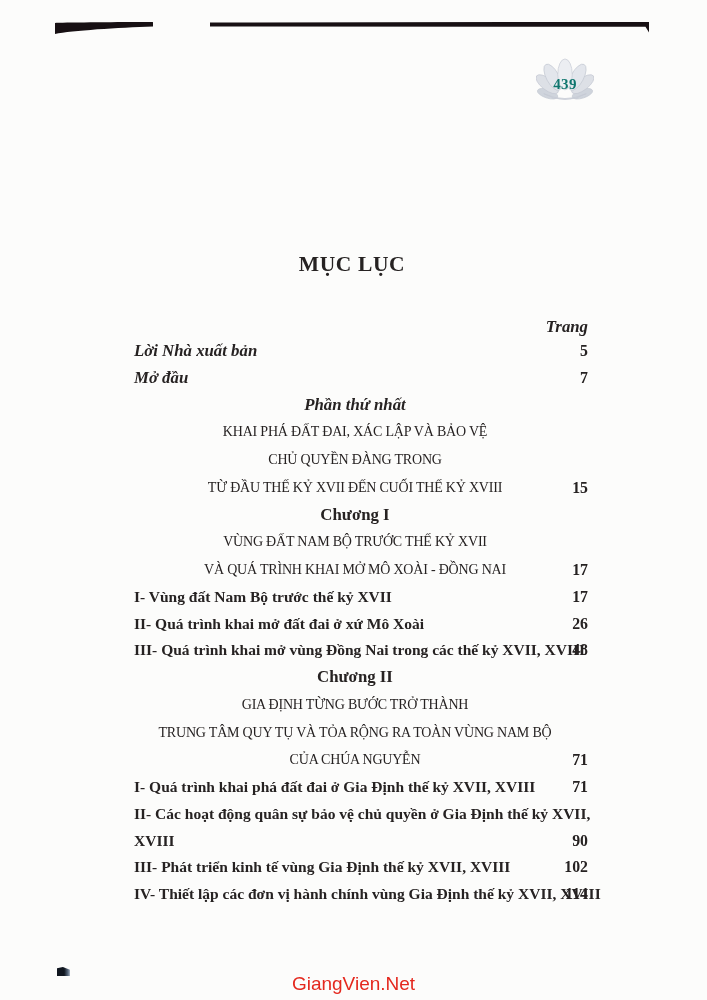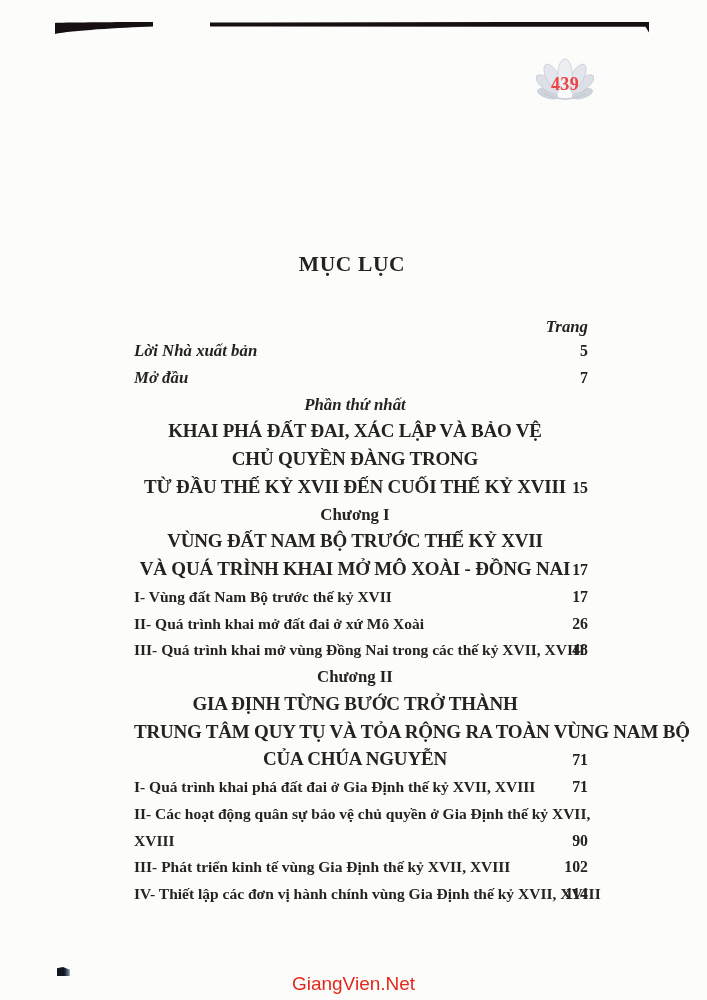--- a/index.html
+++ b/index.html
@@ -8,41 +8,41 @@
     background:#fcfcfb;
     font-family:"Liberation Serif", serif;
     color:#262222;
     overflow:hidden;
   }
   .scan-top { position:absolute; left:0; top:0; width:707px; height:44px; }
   .lotus-wrap { position:absolute; left:536px; top:57px; width:58px; height:48px; }
   .lotus-wrap svg { position:absolute; inset:0; }
   .corner-num {
     position:absolute; inset:0; display:flex; align-items:center; justify-content:center;
-    padding-top:7px; font-weight:700; font-size:18px; color:#ef4444; letter-spacing:0.3px;
+    padding-top:7px; font-weight:700; font-size:15px; color:#0f766e; letter-spacing:0.3px;
   }
   .toc-title {
     position:absolute; top:250px; left:128px; width:460px; padding-right:12px; box-sizing:border-box;
     text-align:center; font-size:21.5px; font-weight:700; letter-spacing:0.6px; line-height:28px;
   }
   .trang-header {
     position:absolute; top:313px; left:128px; width:460px; box-sizing:border-box;
     text-align:right; font-style:italic; font-weight:600; font-size:16.8px; line-height:27px;
   }
   .entries { position:absolute; top:338px; left:128px; width:460px; }
   .row { position:relative; line-height:26.75px;margin-left:6px; }
   .row .label { white-space:pre; }
   .row .pagenum {
     position:absolute; right:0; bottom:0;
     font-weight:600; font-size:15.8px; line-height:26.75px; font-style:normal;
   }
   .s-front .label { font-style:italic; font-weight:600; font-size:16.8px; }
   .s-item  .label { font-weight:600; font-size:15.5px; }
   .s-heading { text-align:center; padding-right:12px; }
-  .s-heading .label { font-weight:700; font-size:19px; letter-spacing:-0.2px; }
+  .s-heading .label { font-weight:400; font-size:14px; letter-spacing:-0.2px; }
   .s-part-label, .s-chapter-label { text-align:center; padding-right:12px; }
   .s-part-label .label { font-style:italic; font-weight:700; font-size:16.8px; }
   .s-chapter-label .label { font-weight:600; font-size:16.8px; }
   .watermark {
     position:absolute; top:941px; left:0; width:707px; text-align:center;
     font-family:"Liberation Sans", sans-serif; font-size:19px; font-weight:400;margin-top:32px;
   }
   .mark-bl {
     position:absolute; left:57px; top:967px; width:13px; height:9px;
     background:linear-gradient(90deg,#10161f 55%,#5a6b80 85%,#aab4c2);

